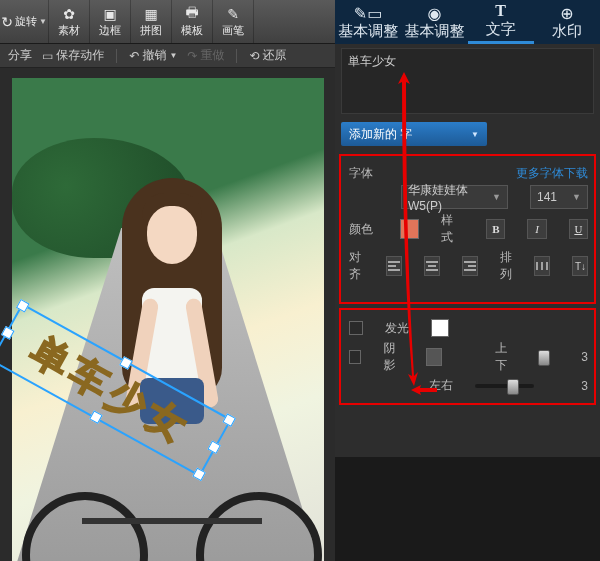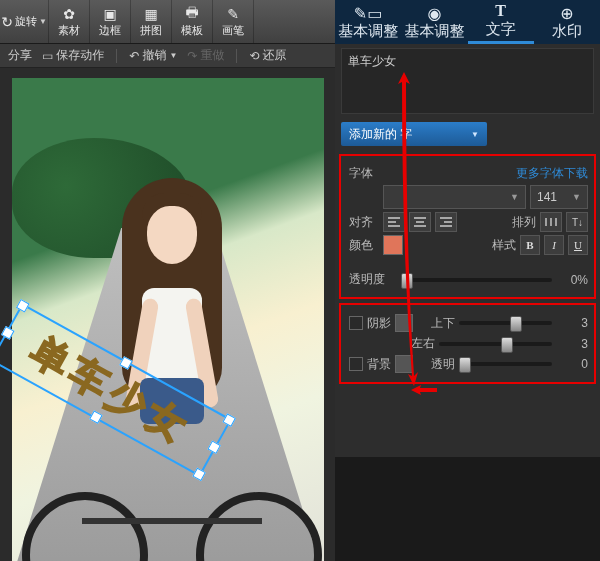--- a/index.html
+++ b/index.html
@@ -56,21 +56,21 @@
 .selh.lm{left:-5px;top:50%;margin-top:-5px}.selh.rm{right:-5px;top:50%;margin-top:-5px}
 .seltxt{position:absolute;inset:0;display:flex;align-items:center;justify-content:center;font-size:38px;font-weight:bold;color:#d4851a;-webkit-text-stroke:2px #8a6820;white-space:nowrap;letter-spacing:6px}
 
 
 .panel{position:absolute;left:335px;top:44px;width:265px;height:413px;background:#2d2d2d;display:flex;flex-direction:column;font-size:12px}
 .txtin{margin:4px 6px 2px;height:56px;background:#262626;border:1px solid #3a3a3a;padding:4px 6px;color:#ccc}
 .addrow{display:flex;gap:6px;padding:6px;align-items:center}
 .addbtn{flex:0 0 130px;height:24px;background:linear-gradient(#2b7dc9,#1d5a96);display:flex;align-items:center;padding:0 8px;color:#fff;border-radius:2px;cursor:pointer;justify-content:space-between}
 .exifbtn{flex:1;height:24px;background:#3c3c3c;border:1px solid #505050;display:flex;align-items:center;justify-content:center;color:#aaa;cursor:pointer}
 .section{border:2px solid #e70000;margin:2px 4px;padding:6px 6px 6px 8px}
-.row{display:flex;align-items:center;gap:4px;margin:3px 0;color:#bbb}
+.row{display:flex;align-items:center;gap:22px;margin:3px 0;color:#bbb}
 .lbl{width:30px}
 .tabset{display:flex;gap:0}
 .tab{padding:3px 10px;background:#2a2a2a;color:#bbb;cursor:pointer}
 .tab.sel{background:#444}
 .morelink{margin-left:auto;color:#2f8bd8;cursor:pointer}
 .select{height:22px;background:#3a3a3a;border:1px solid #555;display:flex;align-items:center;padding:0 6px;color:#ccc;cursor:pointer}
 .select .dd{margin-left:auto;font-size:9px;color:#999}
 .numf{width:44px}
 .swatch{width:18px;height:18px;background:#e0755a;border:1px solid #666;cursor:pointer}
 .biubtn{width:18px;height:18px;background:#3d3d3d;border:1px solid #555;display:inline-flex;align-items:center;justify-content:center;font-size:11px;color:#ddd;cursor:pointer;font-family:Georgia,serif}
@@ -212,106 +212,94 @@
   </div>
 
   <div class="section">
     <div class="row">
       <span class="lbl">字体</span>
       <span class="morelink">更多字体下载</span>
     </div>
     <div class="row">
       <span style="width:30px"></span>
       <div class="select" style="flex:1">
+            <span>华康娃娃体W5(P)</span>
             <span class="dd">▼</span>
           </div>
       <div class="select numf">
             <span>141</span>
             <span class="dd">▼</span>
           </div>
-    </div>
-    <div class="row">
-      <span class="lbl">对齐</span>
-      <span class="icbtn">
-            <svg viewBox="0 0 14 12">
-              <path d="M1 2h12M1 6h8M1 10h12" stroke="#ccc" stroke-width="1.4"></path>
-            </svg>
-          </span>
-      <span class="icbtn">
-            <svg viewBox="0 0 14 12">
-              <path d="M1 2h12M3 6h8M1 10h12" stroke="#ccc" stroke-width="1.4"></path>
-            </svg>
-          </span>
-      <span class="icbtn">
-            <svg viewBox="0 0 14 12">
-              <path d="M1 2h12M5 6h8M1 10h12" stroke="#ccc" stroke-width="1.4"></path>
-            </svg>
-          </span>
-      <span style="margin-left:auto">排列</span>
-      <span class="icbtn">
-            <svg viewBox="0 0 14 12">
-              <path d="M2 2v8M7 2v8M12 2v8" stroke="#ccc" stroke-width="1.4"></path>
-            </svg>
-          </span>
-      <span class="icbtn">
-            <svg viewBox="0 0 14 12">
-              <text x="2" y="10" font-size="10" fill="#ccc">T↓</text>
-            </svg>
-          </span>
     </div>
     <div class="row">
       <span class="lbl">颜色</span>
       <span class="swatch"></span>
       <span style="margin-left:auto">样式</span>
       <span class="biubtn" style="font-weight:bold">B</span>
       <span class="biubtn" style="font-style:italic">I</span>
       <span class="biubtn" style="text-decoration:underline">U</span>
     </div>
+    <div class="row">
+      <span class="lbl">对齐</span>
+      <span class="icbtn">
+            <svg viewBox="0 0 14 12">
+              <path d="M1 2h12M1 6h8M1 10h12" stroke="#ccc" stroke-width="1.4"></path>
+            </svg>
+          </span>
+      <span class="icbtn">
+            <svg viewBox="0 0 14 12">
+              <path d="M1 2h12M3 6h8M1 10h12" stroke="#ccc" stroke-width="1.4"></path>
+            </svg>
+          </span>
+      <span class="icbtn">
+            <svg viewBox="0 0 14 12">
+              <path d="M1 2h12M5 6h8M1 10h12" stroke="#ccc" stroke-width="1.4"></path>
+            </svg>
+          </span>
+      <span style="margin-left:auto">排列</span>
+      <span class="icbtn">
+            <svg viewBox="0 0 14 12">
+              <path d="M2 2v8M7 2v8M12 2v8" stroke="#ccc" stroke-width="1.4"></path>
+            </svg>
+          </span>
+      <span class="icbtn">
+            <svg viewBox="0 0 14 12">
+              <text x="2" y="10" font-size="10" fill="#ccc">T↓</text>
+            </svg>
+          </span>
+    </div>
     <div style="height:10px"></div>
-    <div class="row">
-      <span style="width:48px">透明度</span>
-      <div class="slider">
-            <div class="thumb" style="left:0%"></div>
-          </div>
-      <span class="sval">0%</span>
-    </div>
   </div>
 
 
   <div class="section">
+    <div class="row">
+      <span class="chk"></span>
+      <span>发光</span>
+      <span class="miniswatch ws"></span>
+    </div>
     <div class="row">
       <span class="chk"></span>
       <span>阴影</span>
       <span class="miniswatch gs"></span>
       <span style="width:10px"></span>
       <span>上下</span>
       <div class="slider">
             <div class="thumb" style="left:55%"></div>
           </div>
       <span class="sval">3</span>
     </div>
     <div class="row">
       <span style="width:58px"></span>
       <span>左右</span>
       <div class="slider">
             <div class="thumb" style="left:55%"></div>
           </div>
       <span class="sval">3</span>
     </div>
-    <div class="row">
-      <span class="chk"></span>
-      <span>背景</span>
-      <span class="miniswatch gs"></span>
-      <span style="width:10px"></span>
-      <span>透明</span>
-      <div class="slider">
-            <div class="thumb" style="left:0%"></div>
-          </div>
-      <span class="sval">0</span>
-    </div>
   </div>
 </div>
 
 <div class="ann arrow-tall">
 <svg viewBox="0 0 20 314">
         <path d="M6 0 L0 12 L4 10 Q4 180 14 304 L10 302 L16 314 L20 300 L16 304 Q8 180 8 10 L12 12 Z" fill="#e70000"></path>
       </svg>
 </div>
 <div class="ann arrow-sm">
 <svg viewBox="0 0 26 10">

